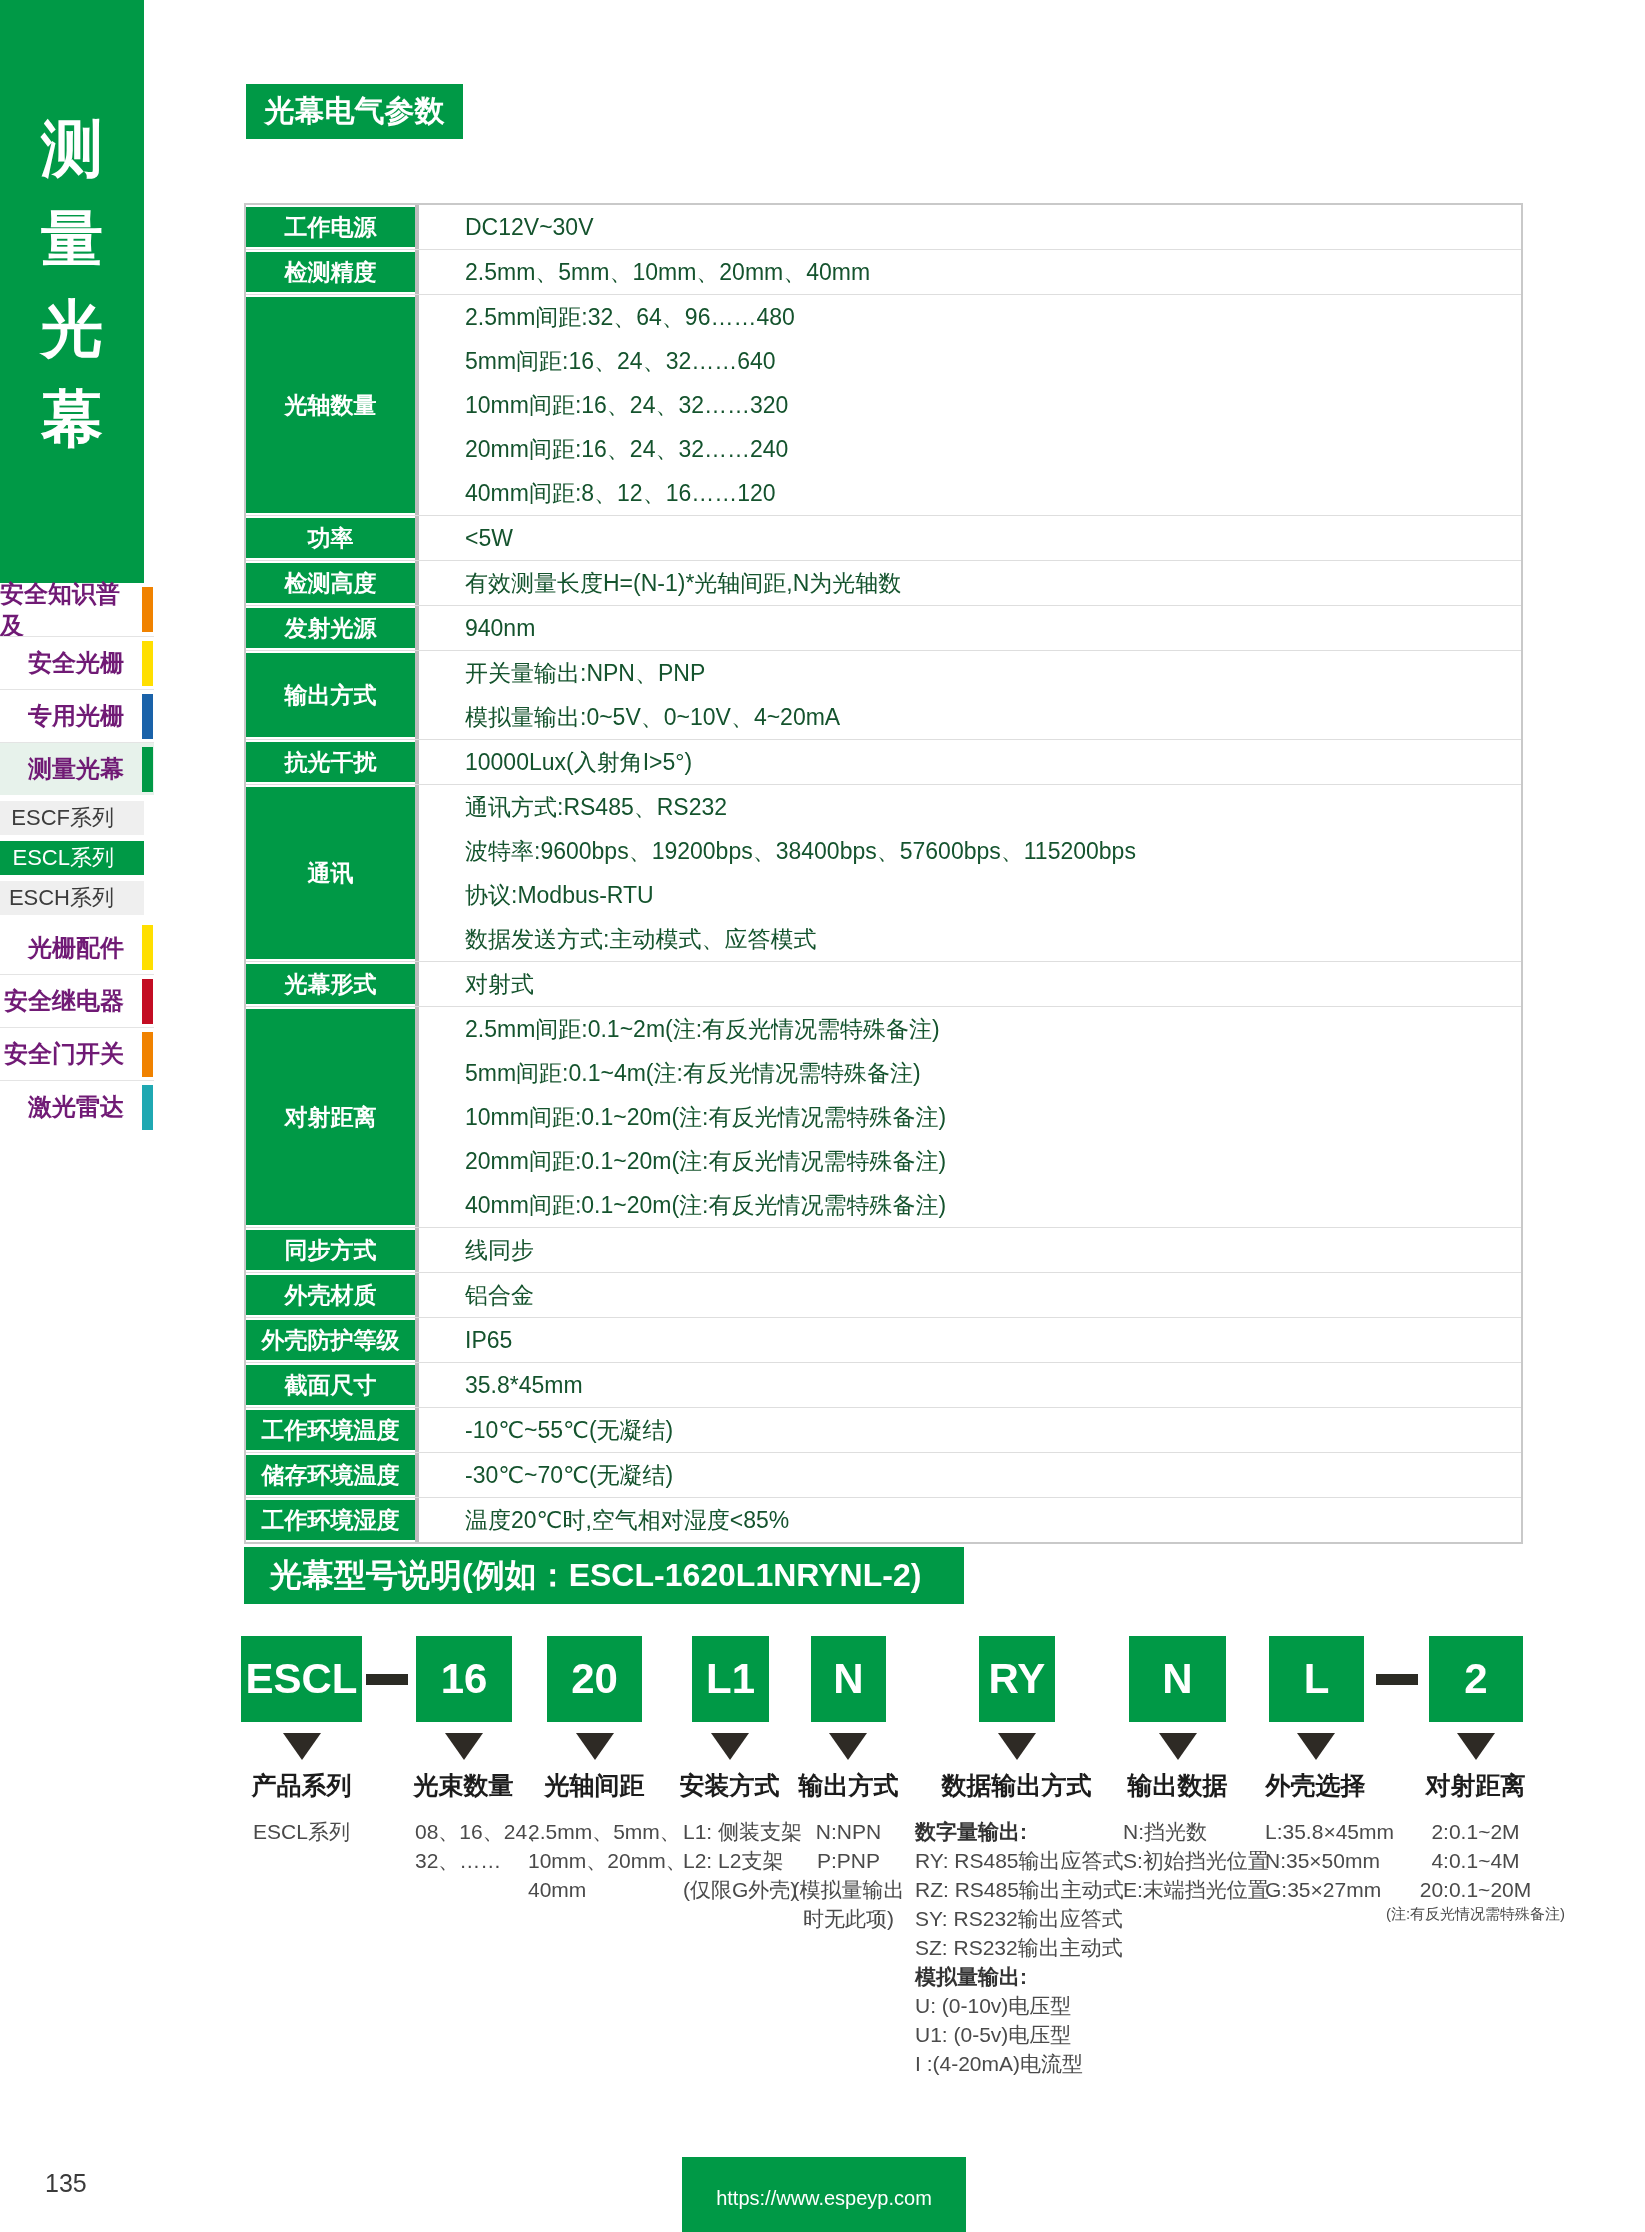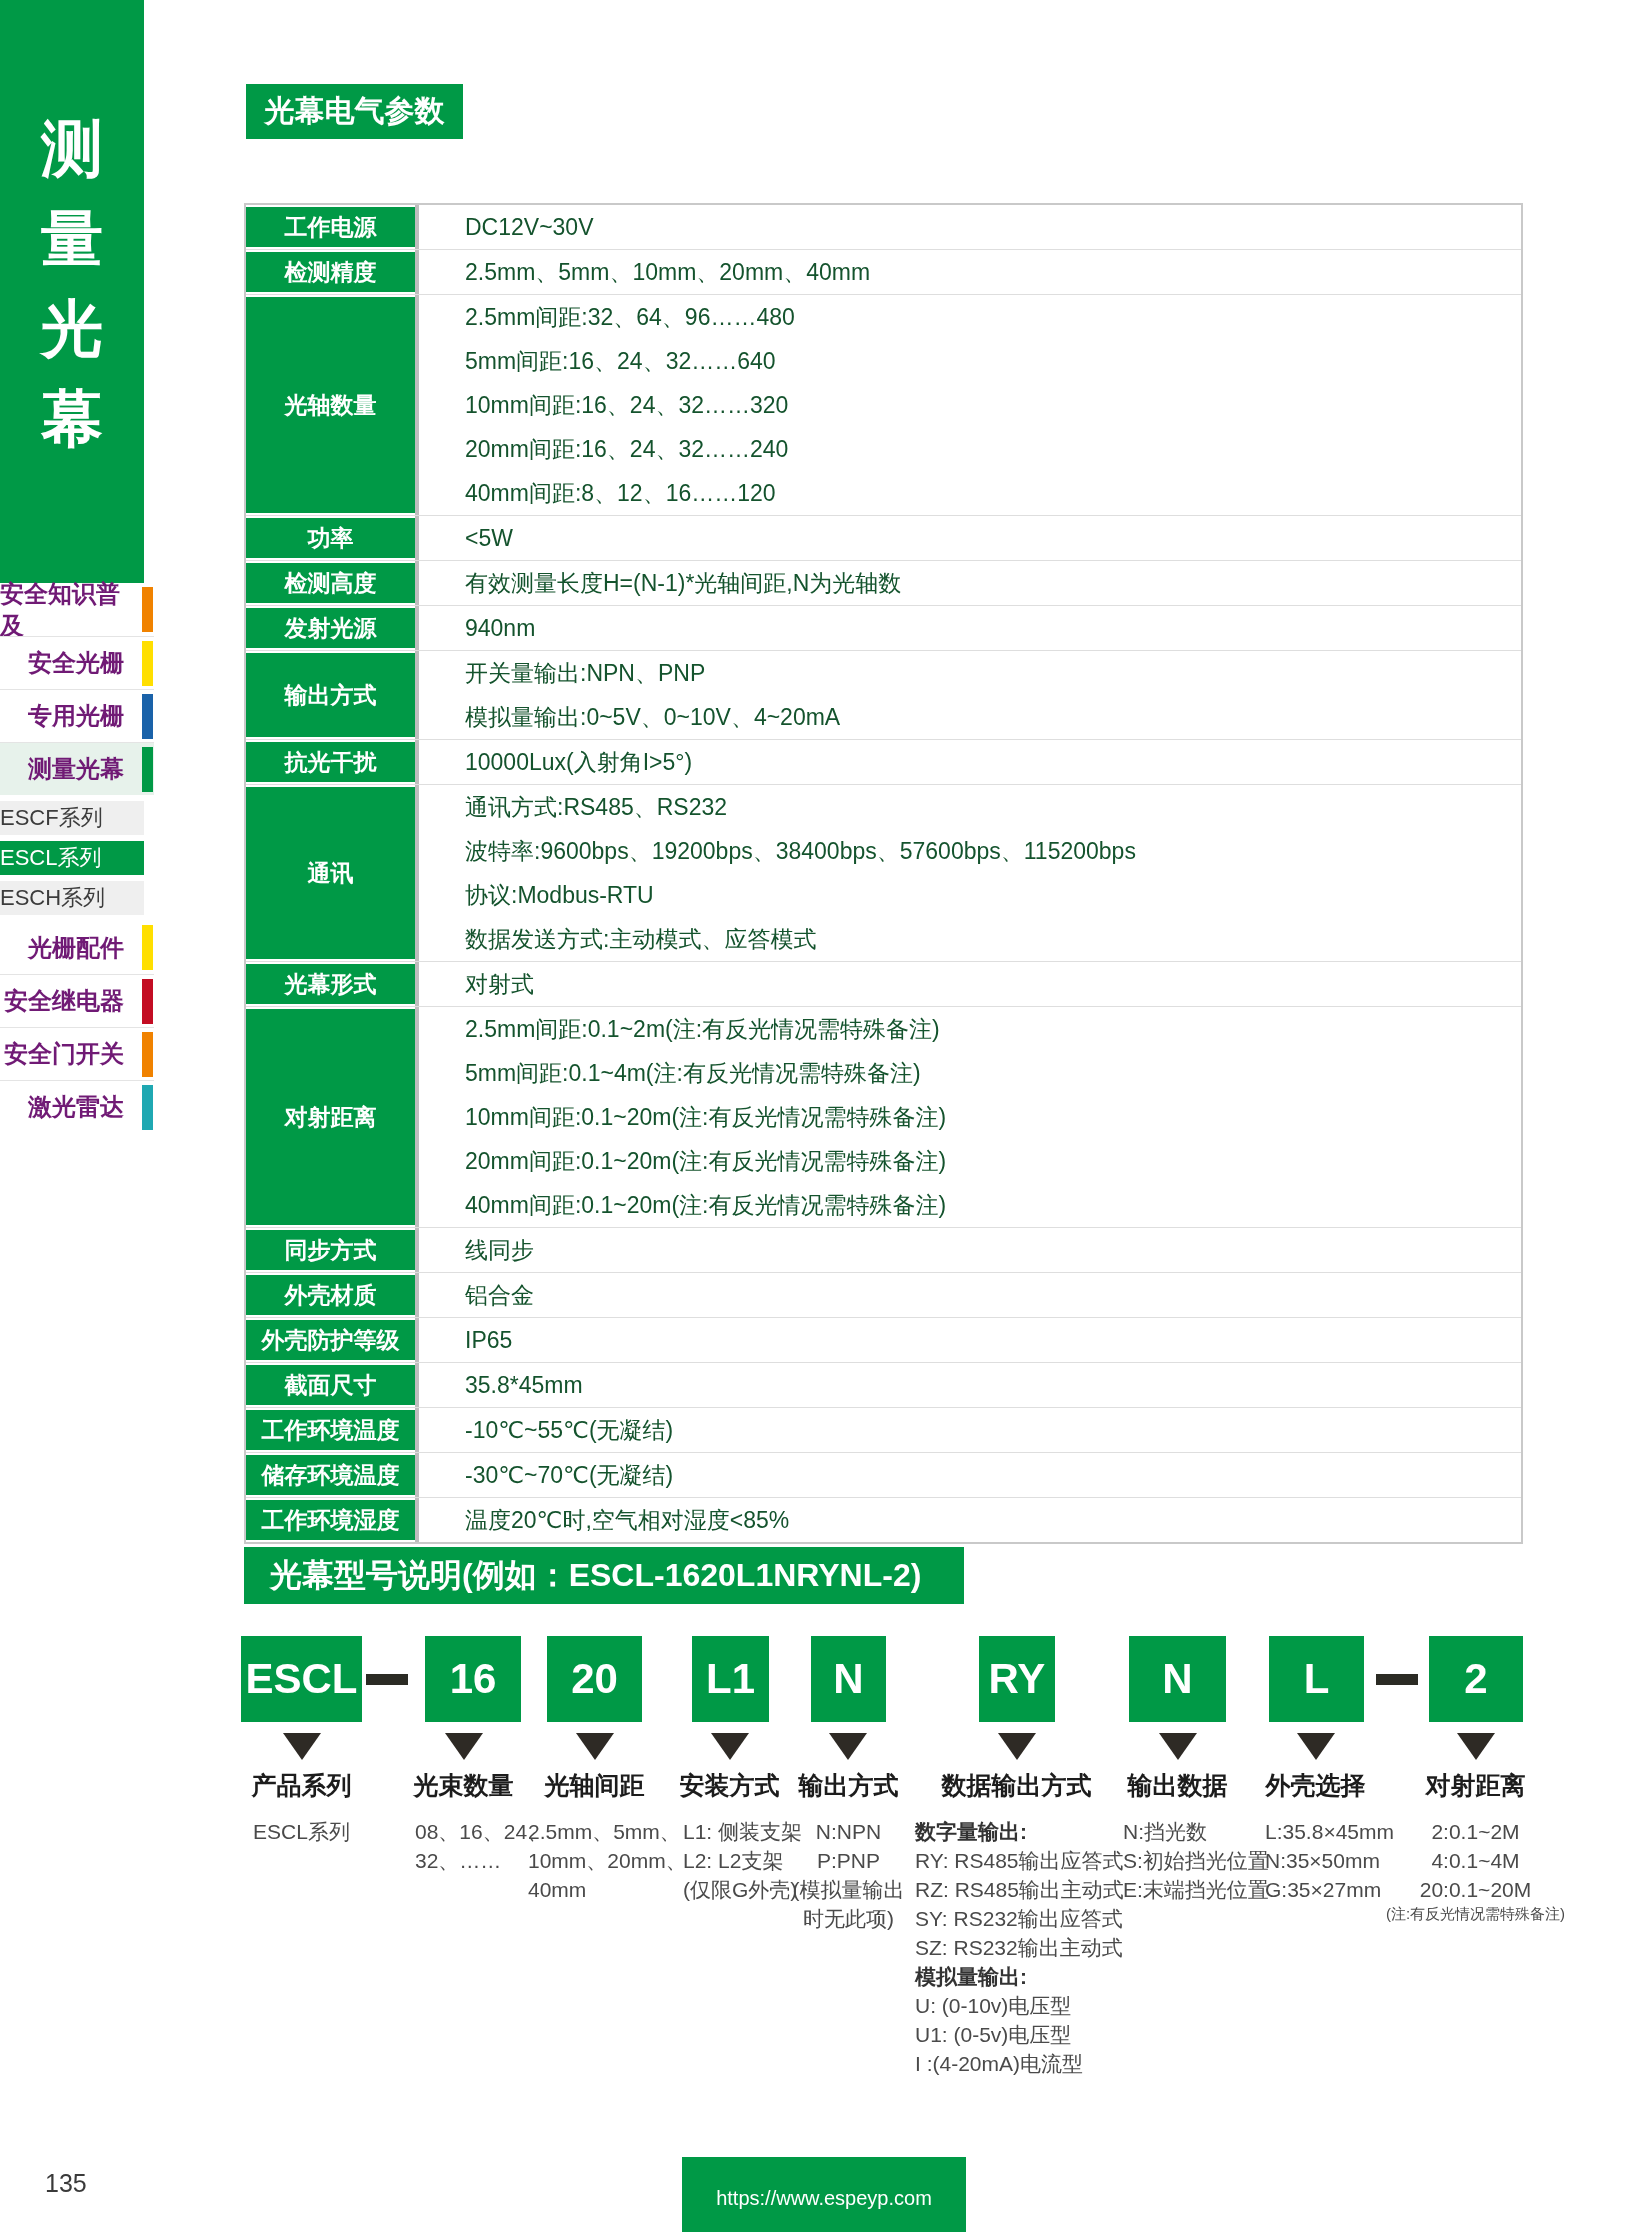--- a/index.html
+++ b/index.html
@@ -10,21 +10,21 @@
   .side-block{position:absolute;left:0;top:0;width:144px;height:583px;background:#009946;
               display:flex;flex-direction:column;align-items:center;padding-top:117px;box-sizing:border-box;}
   .side-char{color:#fff;font-size:62px;font-weight:bold;line-height:64px;margin-bottom:26px;}
   .nav{position:absolute;left:0;top:583px;width:154px;}
   .nav-main{position:relative;height:53px;width:154px;box-sizing:border-box;display:flex;align-items:center;
             justify-content:flex-end;padding-right:30px;font-size:24px;font-weight:bold;color:#701a75;background:#fff;}
   .nav-main.bt{border-top:1px solid #E4E4E4;}
   .nav-main.mt{margin-top:6px;}
   .nav-main.active{background:#E7F2EB;}
   .nav-accent{position:absolute;right:1px;top:4px;width:11px;height:45px;}
-  .nav-sub{height:34px;width:144px;box-sizing:border-box;display:flex;align-items:center;
+  .nav-sub{height:34px;width:144px;box-sizing:border-box;display:flex;align-items:center;justify-content:flex-end;
            padding-right:30px;font-size:22px;color:#3C3C3C;background:#EFEFEF;margin-top:6px;}
   .nav-sub.active{background:#009946;color:#fff;}
 
   
   .sec-title1{position:absolute;left:246px;top:84px;width:217px;height:55px;background:#009946;color:#fff;
               font-size:30px;font-weight:bold;display:flex;align-items:center;justify-content:center;white-space:nowrap;}
   .sec-title2{position:absolute;left:244px;top:1547px;width:720px;height:57px;background:#009946;color:#fff;
               font-size:32px;font-weight:bold;display:flex;align-items:center;padding-left:26px;box-sizing:border-box;white-space:nowrap;}
 
   
@@ -274,21 +274,21 @@
   <div class="sec-title2">光幕型号说明(例如：ESCL-1620L1NRYNL-2)</div>
 
   <div id="model-area">
       <div class="model-box" style="left: 241px; width: 121px;">ESCL</div>
       <div class="model-dash" style="left: 366px; width: 42px;"></div>
       <div class="tri-down" style="left: 283px;"></div>
       <div class="model-label" style="left: 182px;">产品系列</div>
       <div class="model-desc center" style="left: 187px;">
         <div>ESCL系列</div>
       </div>
-      <div class="model-box" style="left: 416px; width: 96px; margin-left: 9px;">16</div>
+      <div class="model-box" style="left: 416px; width: 96px;">16</div>
       <div class="tri-down" style="left: 445px;"></div>
       <div class="model-label" style="left: 344px;">光束数量</div>
       <div class="model-desc" style="left: 415px;">
         <div>08、16、24、</div>
         <div>32、……</div>
       </div>
       <div class="model-box" style="left: 547px; width: 95px;">20</div>
       <div class="tri-down" style="left: 576px;"></div>
       <div class="model-label" style="left: 475px;">光轴间距</div>
       <div class="model-desc" style="left: 528px;">

